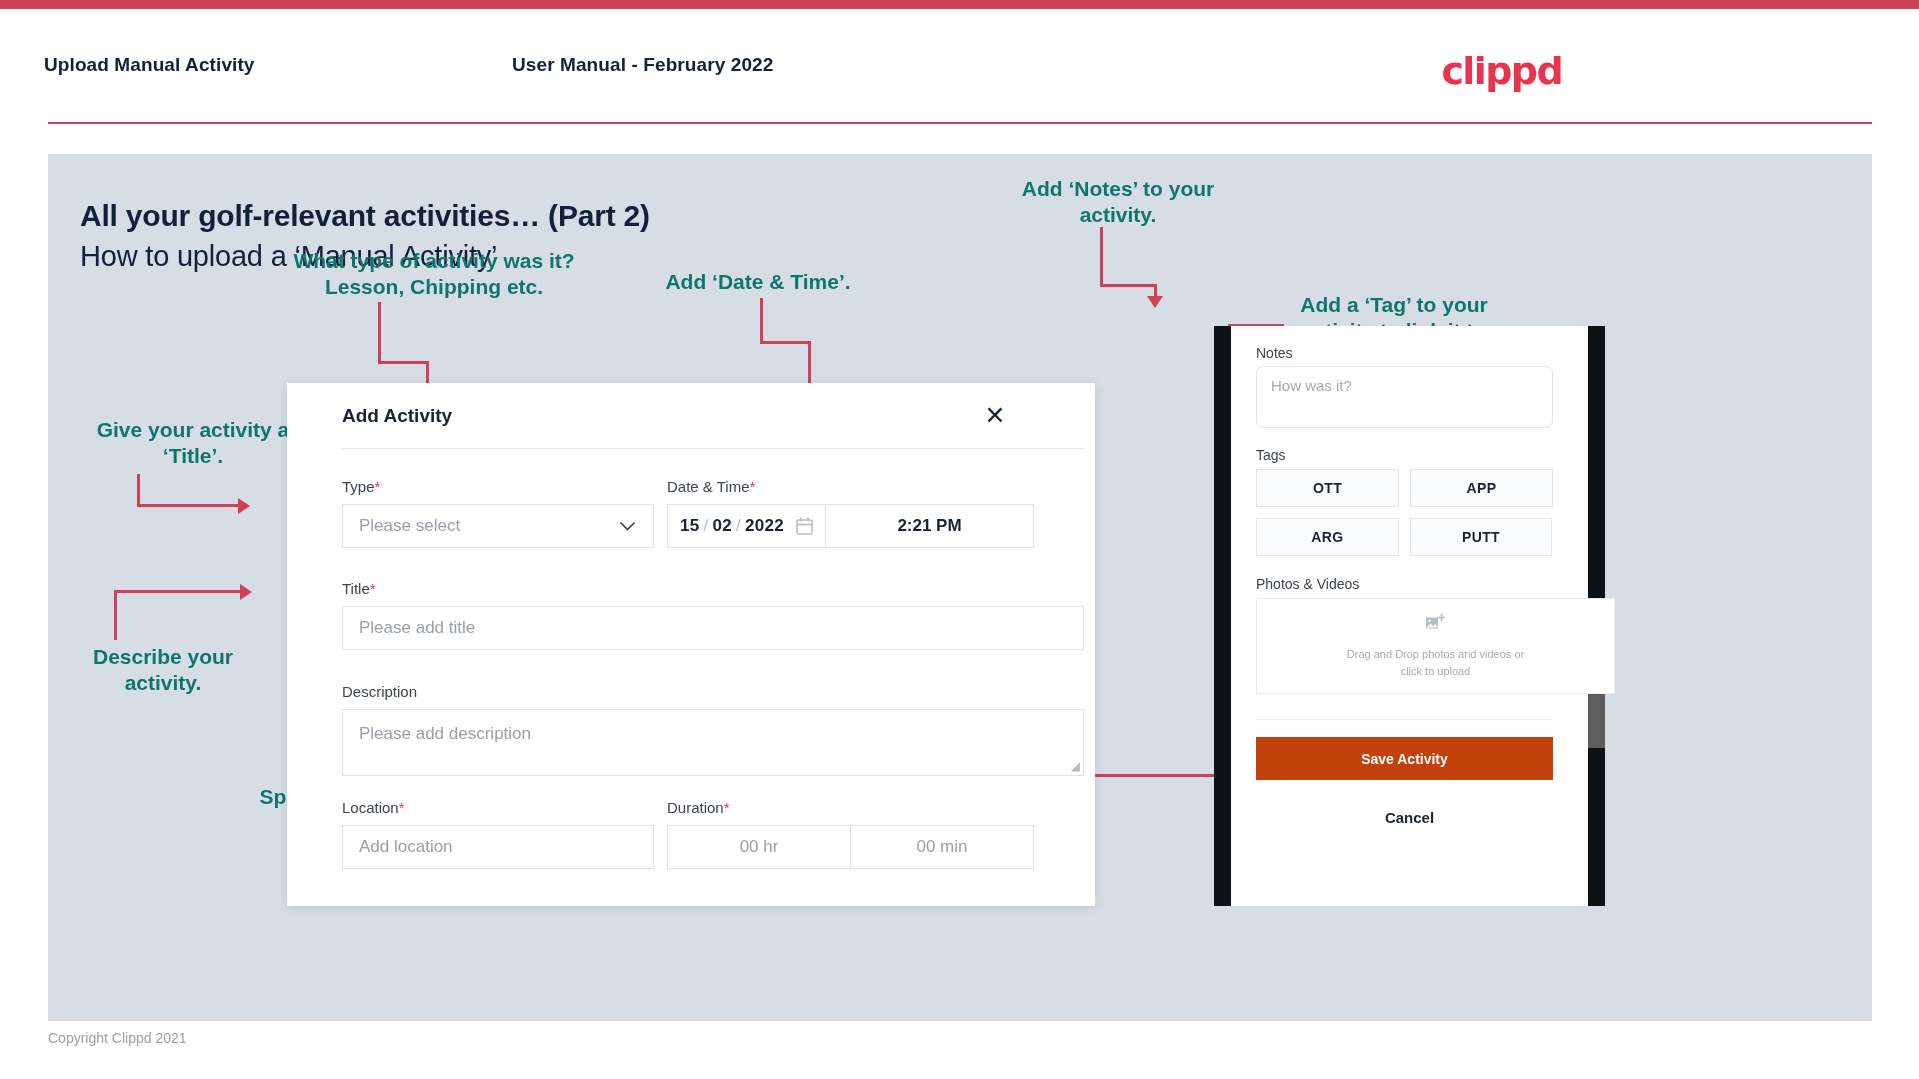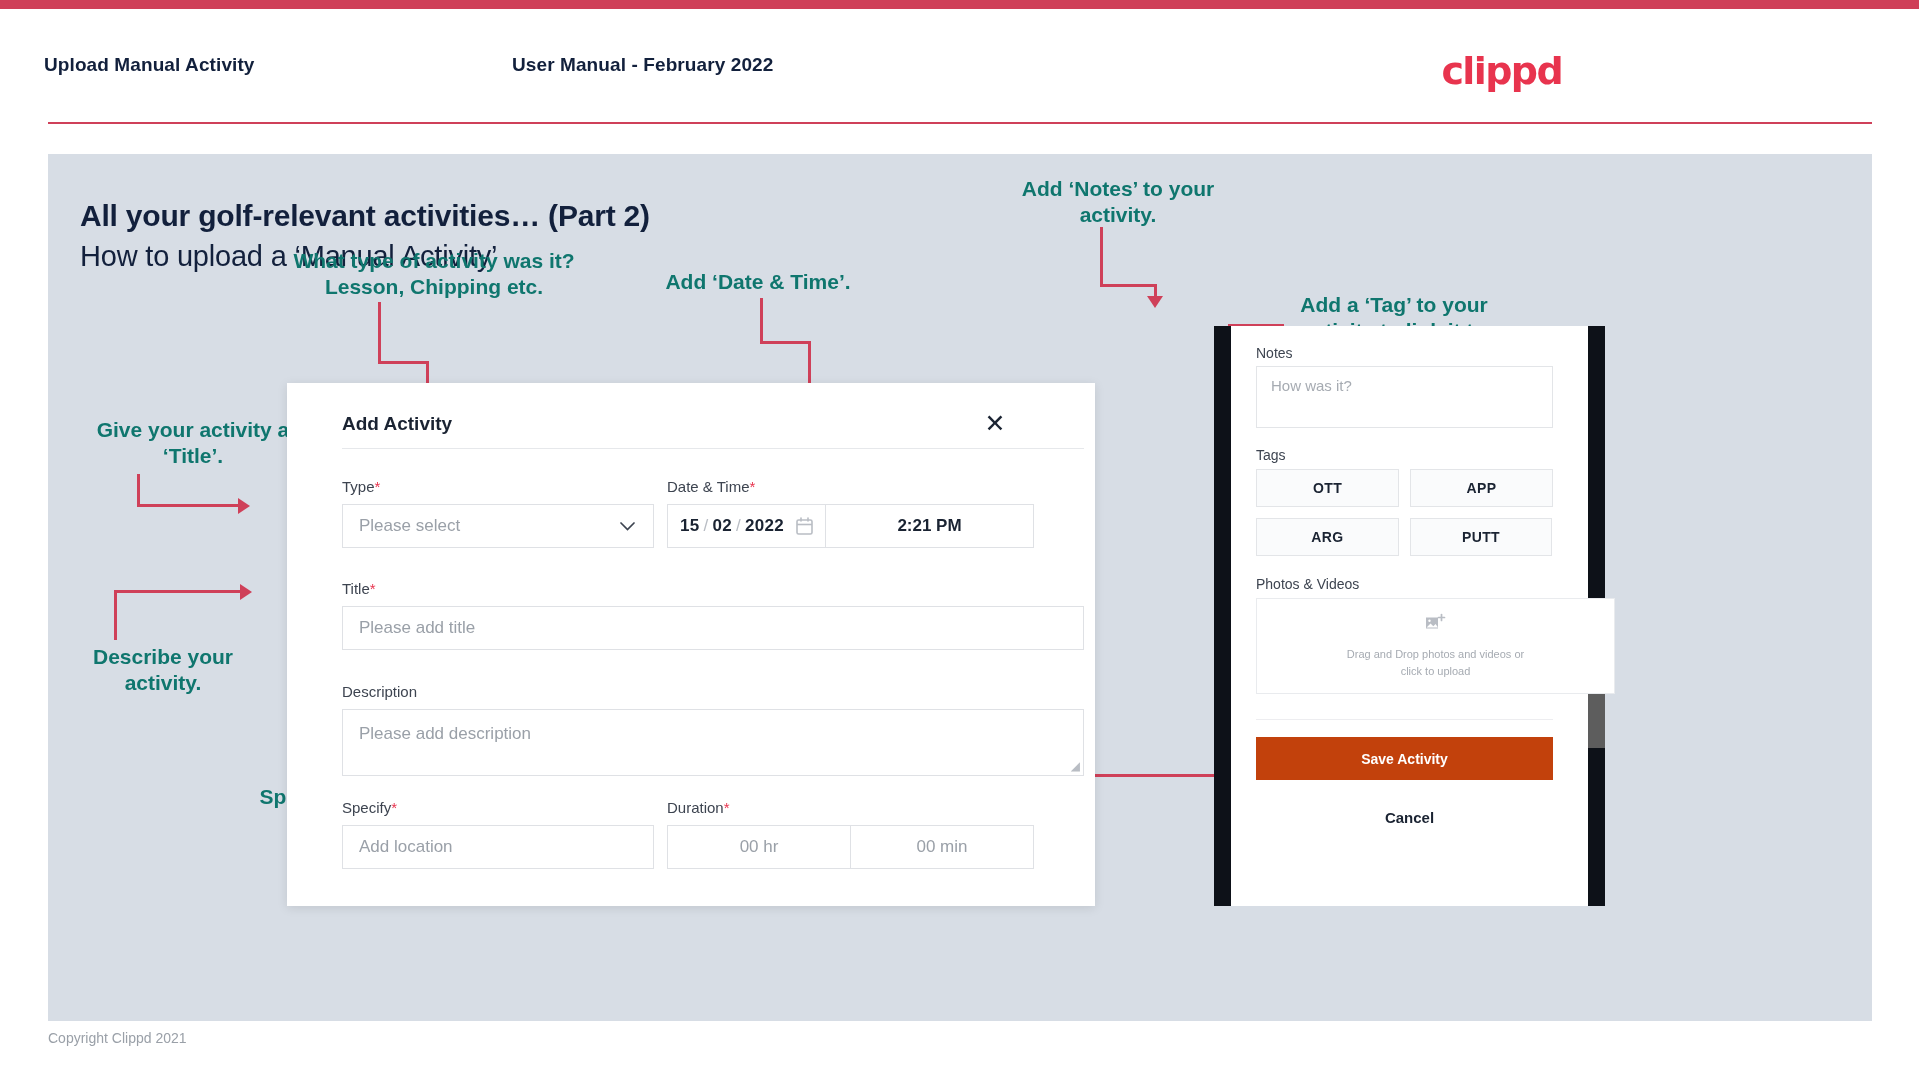--- a/index.html
+++ b/index.html
@@ -84,21 +84,21 @@
   }
 
   
   .dialog {
     position: absolute; left: 287px; top: 383px;
     width: 808px; height: 523px;
     background: #ffffff;
     box-shadow: 0 2px 10px rgba(0,0,0,.10);
   }
   .dialog-head {
-    position: absolute; left: 0; top: 0; width: 748px; height: 64px; margin-top: 8px;
+    position: absolute; left: 0; top: 0; width: 748px; height: 64px;
   }
   .dialog-title {
     position: absolute; left: 55px; top: 22px;
     font-size: 19px; font-weight: 700; color: #1a2332;
   }
   .dialog-close {
     position: absolute; right: 26px; top: 18px;
     width: 28px; height: 28px; cursor: pointer;
     display: flex; align-items: center; justify-content: center;
     font-size: 25px; color: #1a2332; line-height: 1;
@@ -381,21 +381,21 @@
 
   <div class="field-label" style="left:55px; top:300px;">
     <span>Description</span><span class="req"></span>
   </div>
   <div class="textarea" style="left:55px; top:326px; width:742px; height:67px;">
     <span>Please add description</span>
     <span class="resize-grip">◢</span>
   </div>
 
   <div class="field-label" style="left:55px; top:416px;">
-    <span>Specify</span><span class="req">*</span>
+    <span>Location</span><span class="req">*</span>
   </div>
   <div class="input" style="left:55px; top:442px; width:312px; height:44px;">
     <span>Add location</span>
   </div>
 
   <div class="field-label" style="left:380px; top:416px;">
     <span>Duration</span><span class="req">*</span>
   </div>
   <div class="dur-wrap" style="left:380px; top:442px; width:367px; height:44px;">
     <div class="dur-cell">00 hr</div>
@@ -405,21 +405,21 @@
 </div>
 
 <div class="phone">
   <div class="phone-bezel-l"></div>
   <div class="phone-bezel-r"></div>
   <div class="phone-btn" style="top:312px; height:110px;"></div>
 
   <div class="phone-screen">
 
     <div class="ph-label" style="left:25px; top:19px;">Notes</div>
-    <div class="ph-textarea" style="left:25px; top:40px; width:297px; height:62px;">
+    <div class="ph-textarea" style="left:25px; top:40px; width:297px; height:62px;border-radius:7px;">
       <span>How was it?</span>
     </div>
 
     <div class="ph-label" style="left:25px; top:121px;">Tags</div>
     <div class="tag" style="left:25px; top:143px; width:143px; height:38px;">OTT</div>
     <div class="tag" style="left:179px; top:143px; width:143px; height:38px;">APP</div>
     <div class="tag" style="left:25px; top:192px; width:143px; height:38px;">ARG</div>
     <div class="tag" style="left:179px; top:192px; width:142px; height:38px;">PUTT</div>
 
     <div class="ph-label" style="left:25px; top:250px;">Photos &amp; Videos</div>

